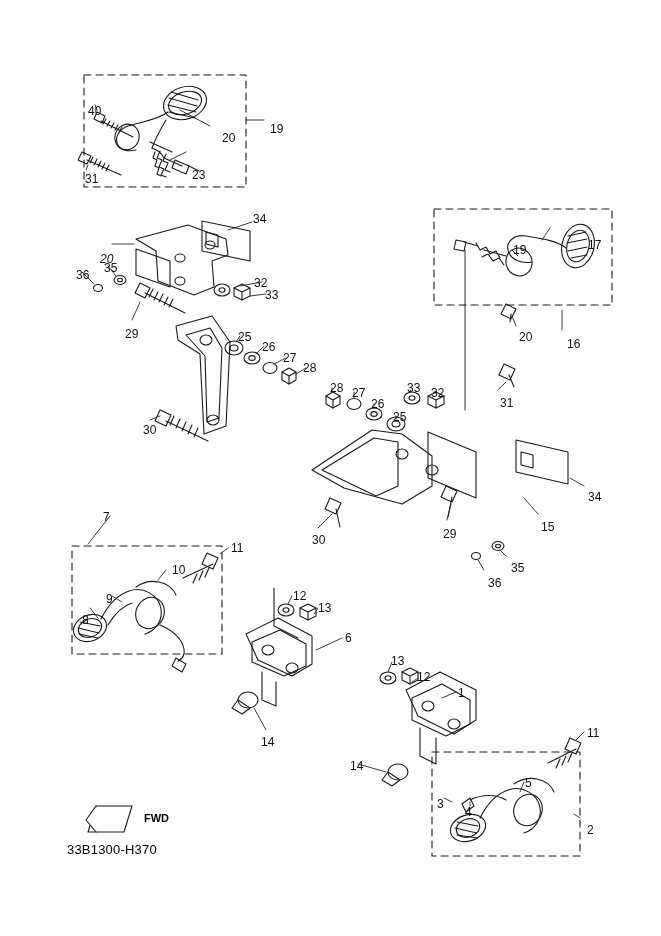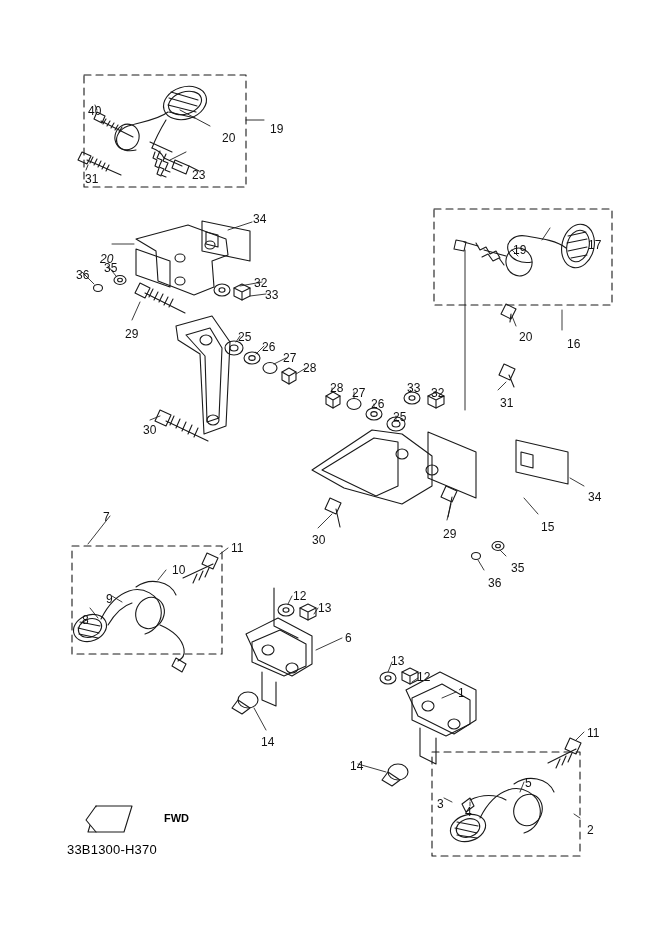--- a/index.html
+++ b/index.html
@@ -253,21 +253,21 @@
         <path d="M444 798 l8 4"></path>
         <path d="M470 806 l0 -4"></path>
         <path d="M580 818 l-6 -4"></path>
       </g>
 
       <path d="M96 806 l36 0 l-8 26 l-36 0 Z" fill="#ffffff"></path>
       <path d="M96 806 l-10 14 l10 12" fill="#ffffff"></path>
     </g>
   </svg>
 
-  <div class="fwdlabel" style="left:120px;top:812px;padding-left:44px;">FWD</div>
+  <div class="fwdlabel" style="left:100px;top:812px;padding-left:44px;">FWD</div>
 
   <div class="diagcode">33B1300-H370</div>
 
   <div id="callouts">
       <div class="cal" style="left: 88px; top: 104px;">40</div>
       <div class="cal" style="left: 222px; top: 131px;">20</div>
       <div class="cal" style="left: 270px; top: 122px;">19</div>
       <div class="cal" style="left: 192px; top: 152px; margin-top: 16px;">23</div>
       <div class="cal" style="left: 85px; top: 172px;">31</div>
       <div class="cal" style="left: 253px; top: 212px;">34</div>

